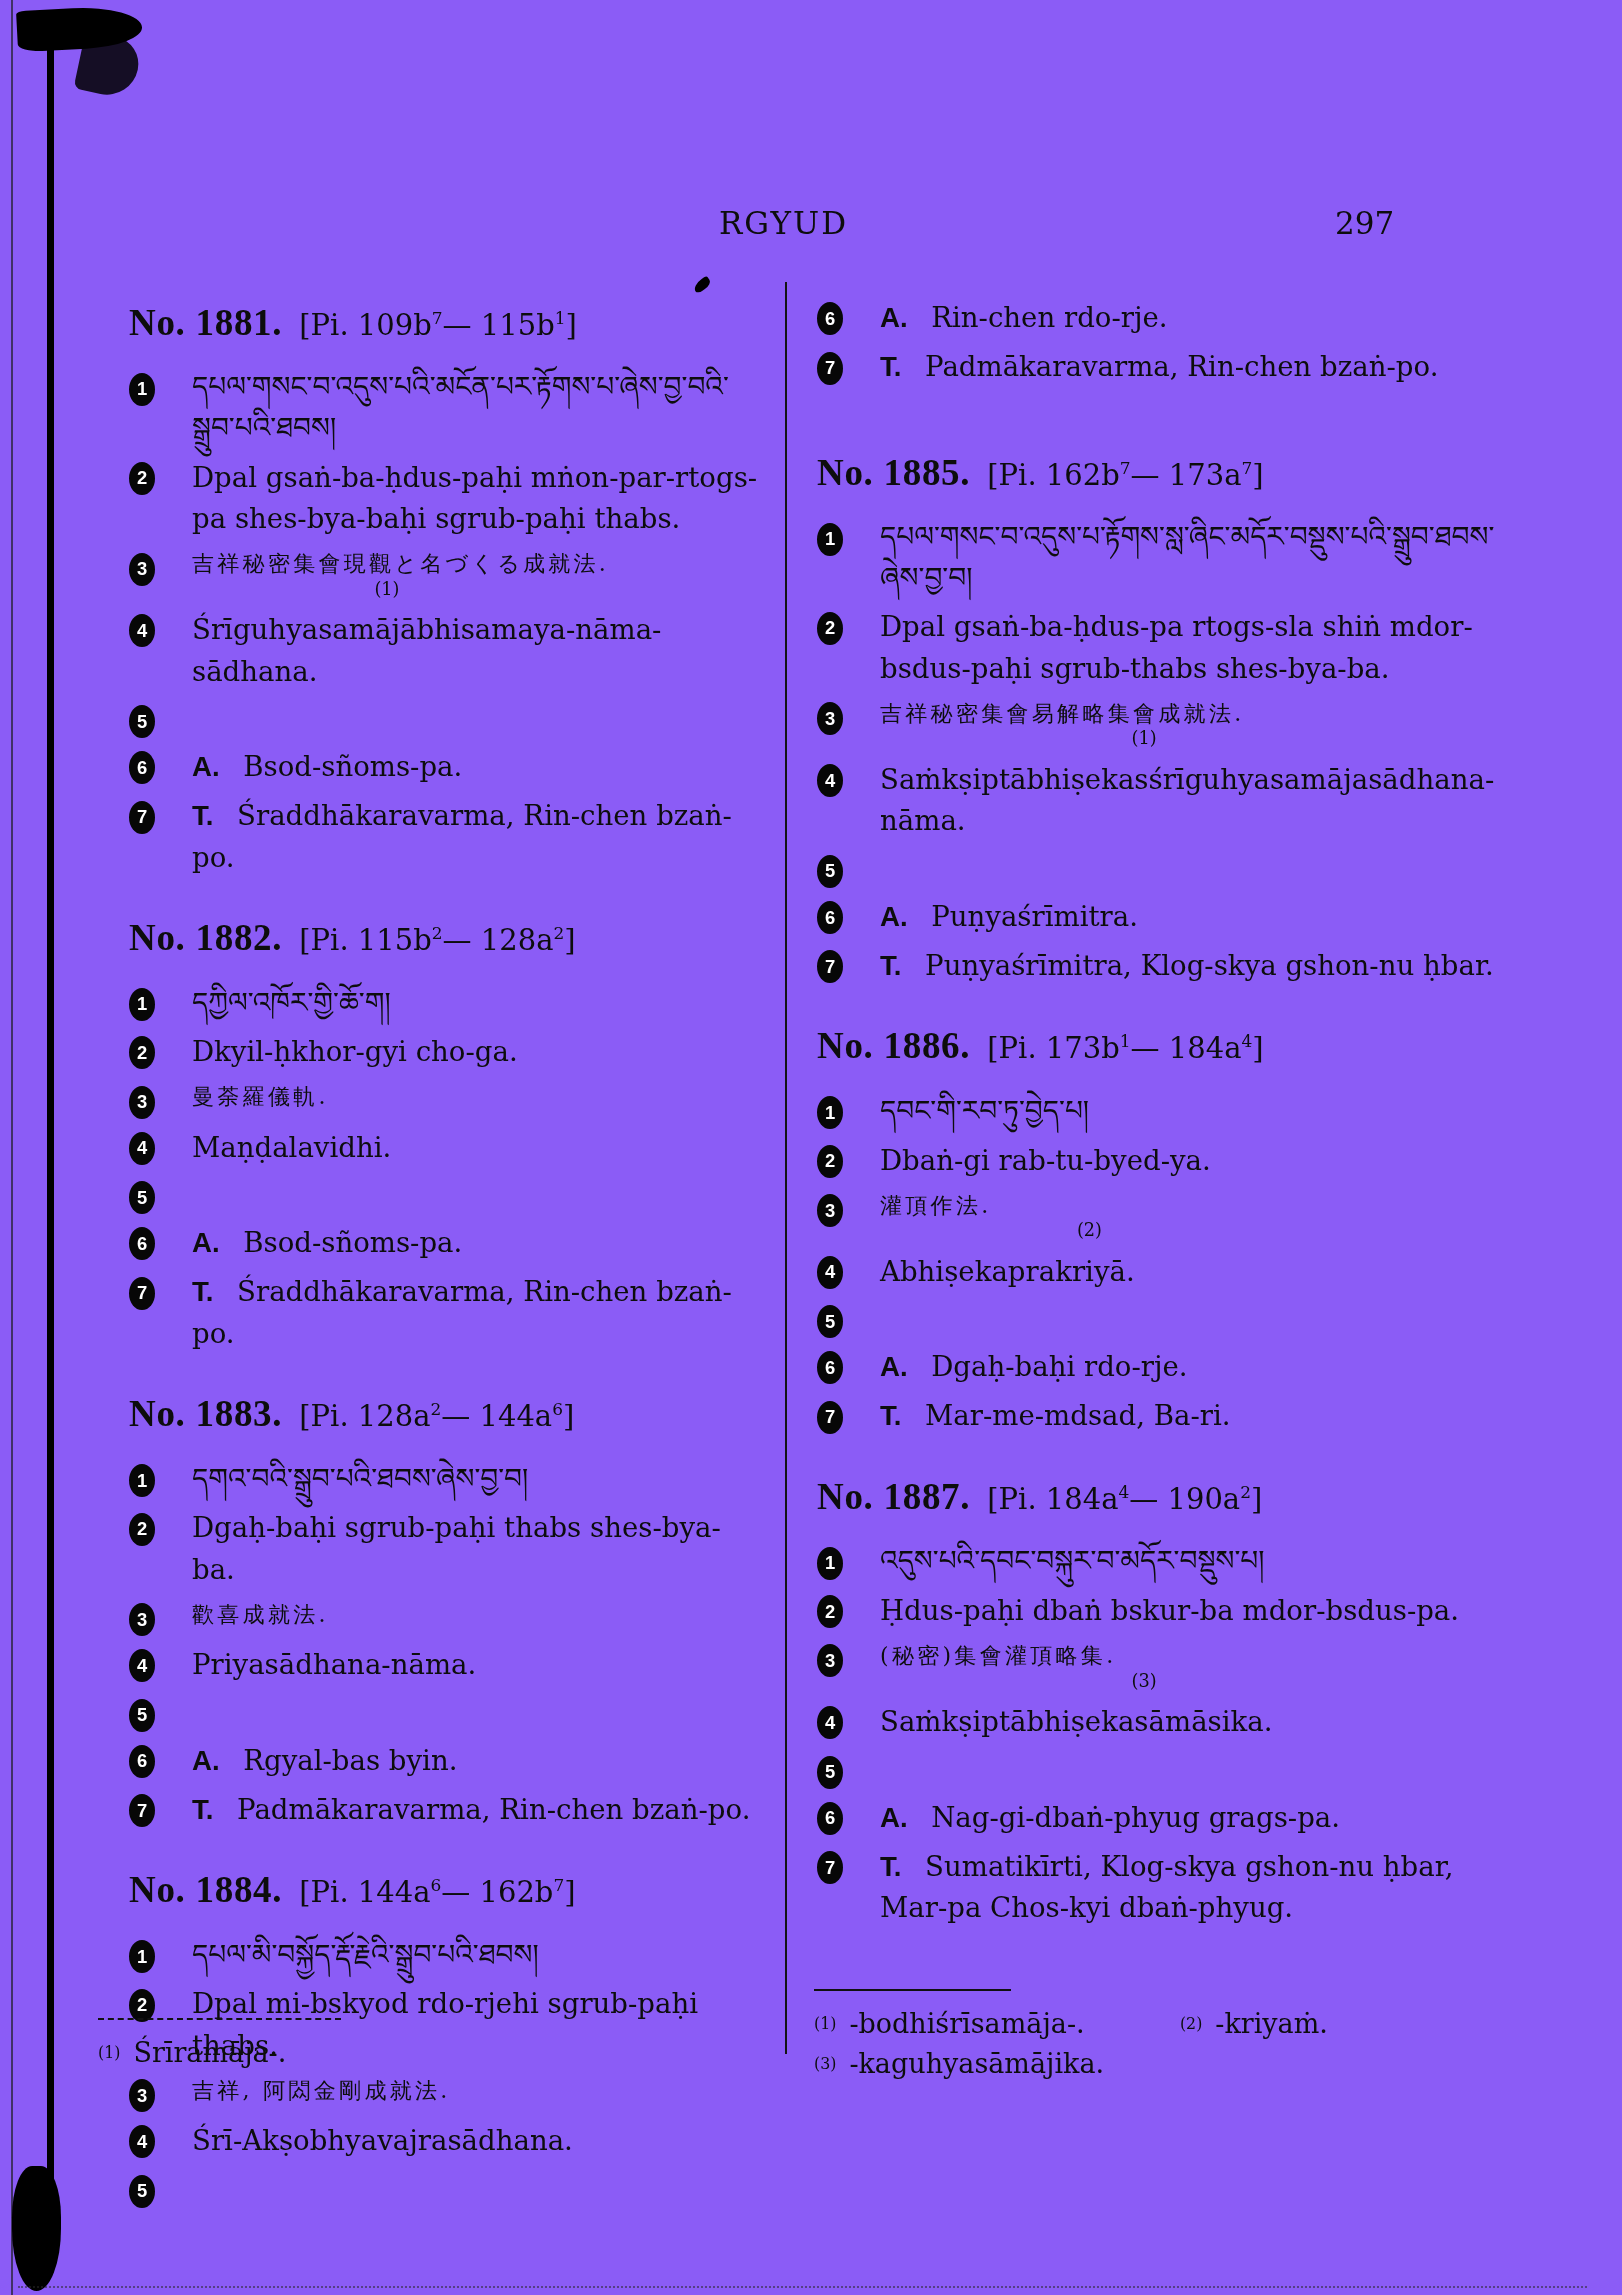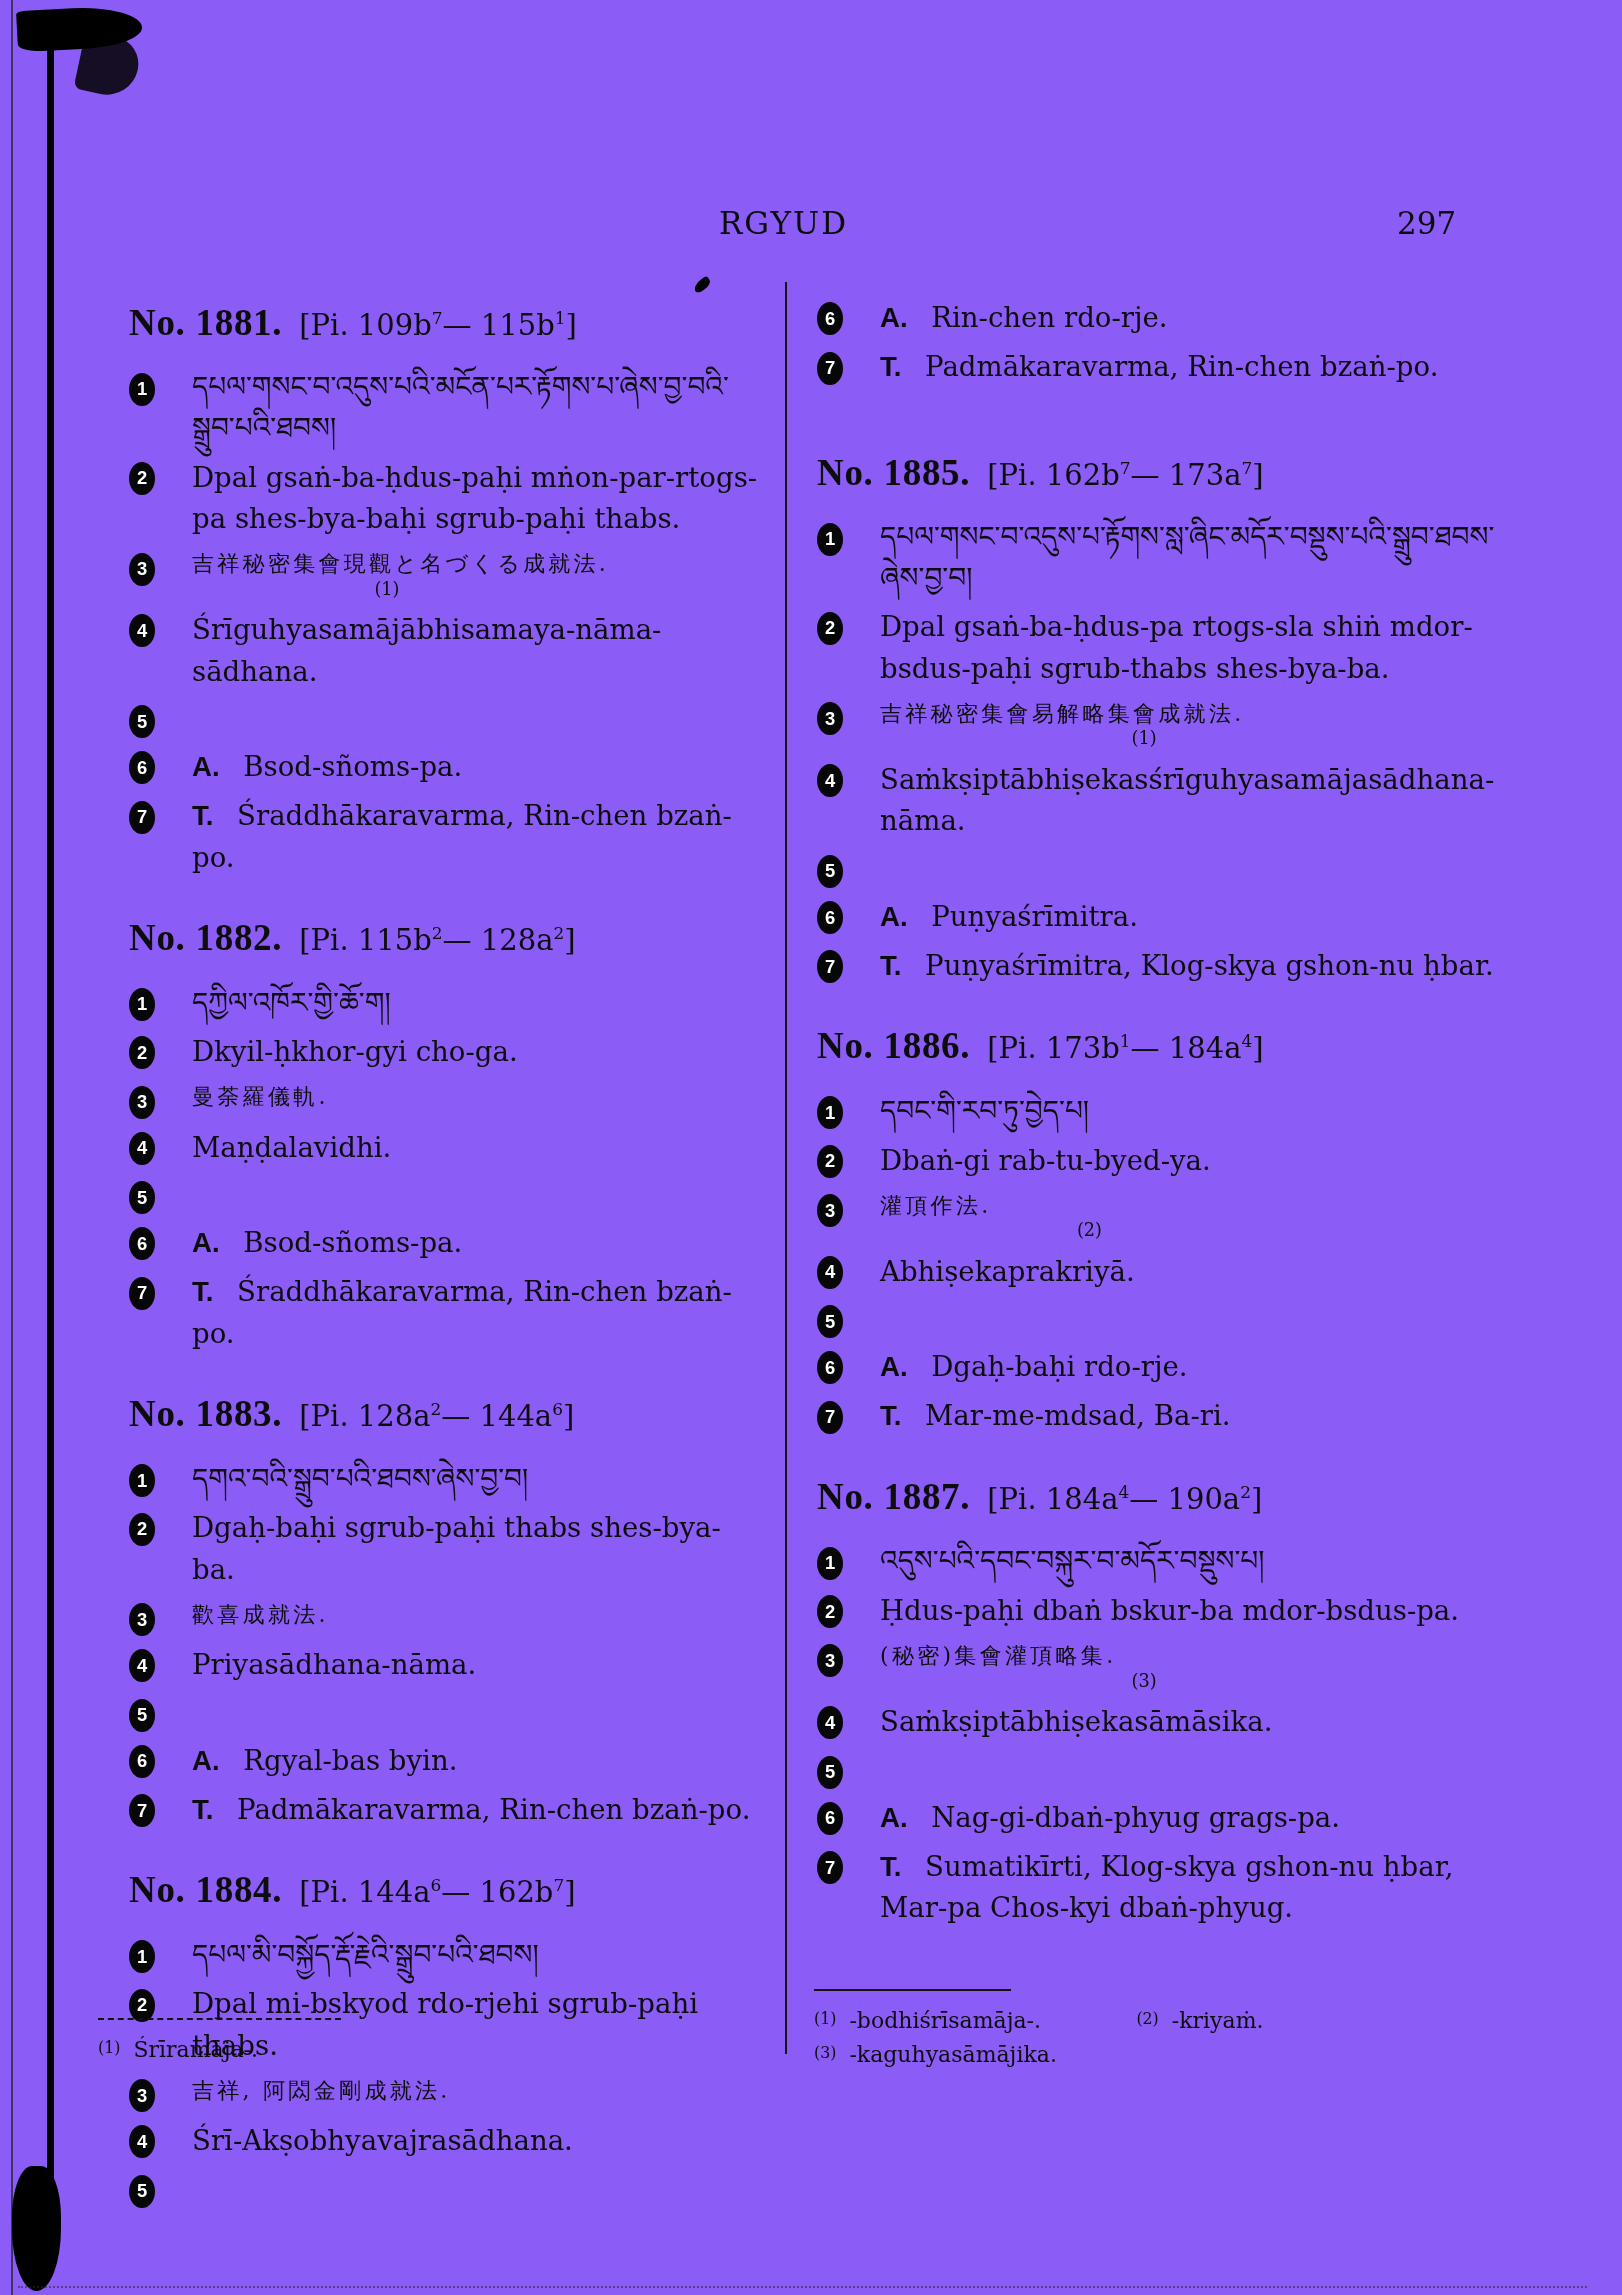--- a/index.html
+++ b/index.html
@@ -16,21 +16,21 @@
   .blob-bottom{position:absolute;left:11.8px;top:2166px;width:49px;height:125px;background:#000;
                border-radius:45% 45% 55% 55%;}
   .bottom-noise{position:absolute;left:18.4px;top:2286px;width:1569px;height:0;
                 border-top:2px dotted #2a2a2a;opacity:.55;}
   .ink-flick{position:absolute;left:693px;top:280px;width:17.7px;height:9.8px;background:#000;
              border-radius:80% 20% 60% 40%;transform:rotate(-35deg);}
 
   
   .pagehead{position:absolute;top:205px;left:0;width:1623px;height:39px;}
   .ptitle{position:absolute;left:719px;top:0;font-size:31px;letter-spacing:2px;}
-  .pnum{position:absolute;left:1397px;top:0;font-size:31px;}
+  .pnum{position:absolute;left:1335px;top:0;font-size:31px;}
 
   .divider{position:absolute;left:785px;top:282px;width:2px;height:1772px;background:#141414;}
 
   .col{position:absolute;top:297px;}
   .col-left{left:129px;width:629px;}
   .col-right{left:817px;width:692px;}
 
   .entry{margin-bottom:38px;}
   .entry.cont{margin-bottom:63px;}
   .ehead{display:flex;align-items:baseline;margin:3.9px 0 23.6px 0;}
@@ -54,21 +54,21 @@
   .fnmark{position:absolute;left:-17px;bottom:37px;font-size:17.7px;white-space:nowrap;}
 
   
   .footnote{position:absolute;}
   .footnote-left{left:98px;top:2018px;width:591px;}
   .footnote-right{left:814px;top:1989px;width:722px;}
   .fnrule{width:197px;border-top:2px solid #111;margin-bottom:17px;}
   .footnote-left .fnrule{width:243px;border-top-style:dashed;}
   .fnrow{margin-bottom:9.2px;}
   .fnm{font-size:15.8px;vertical-align:super;margin-right:13px;}
-  .fnt{font-size:22px;}
+  .fnt{font-size:27px;}
   .fnitem.second{margin-left:92px;}
 </style>
 </head>
 <body>
 
 <div class="page">
 
   <div class="edge-line"></div>
   <div class="bind-bar"></div>
   <div class="blob-top"></div>

